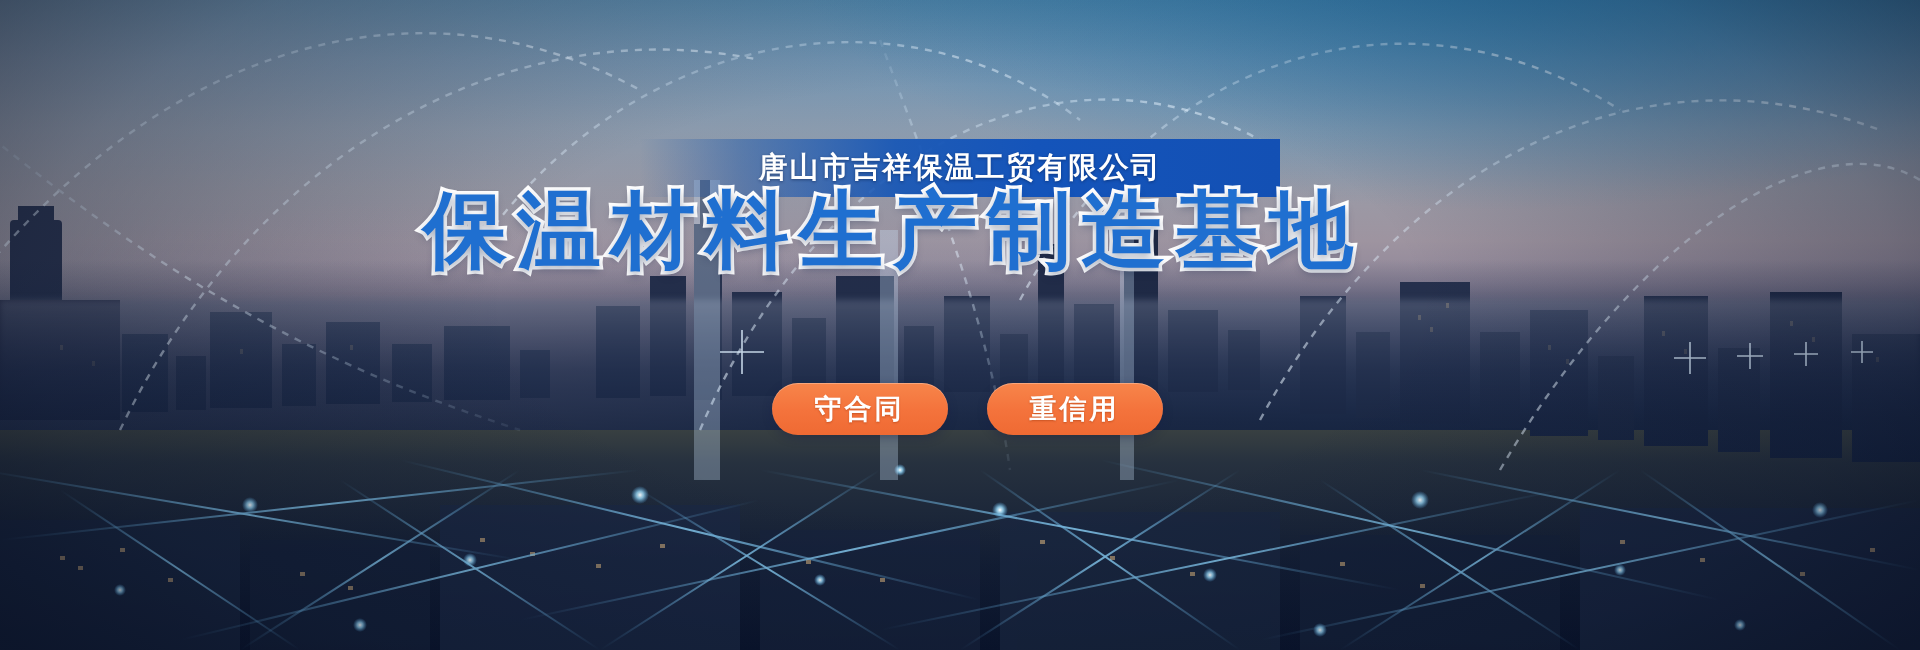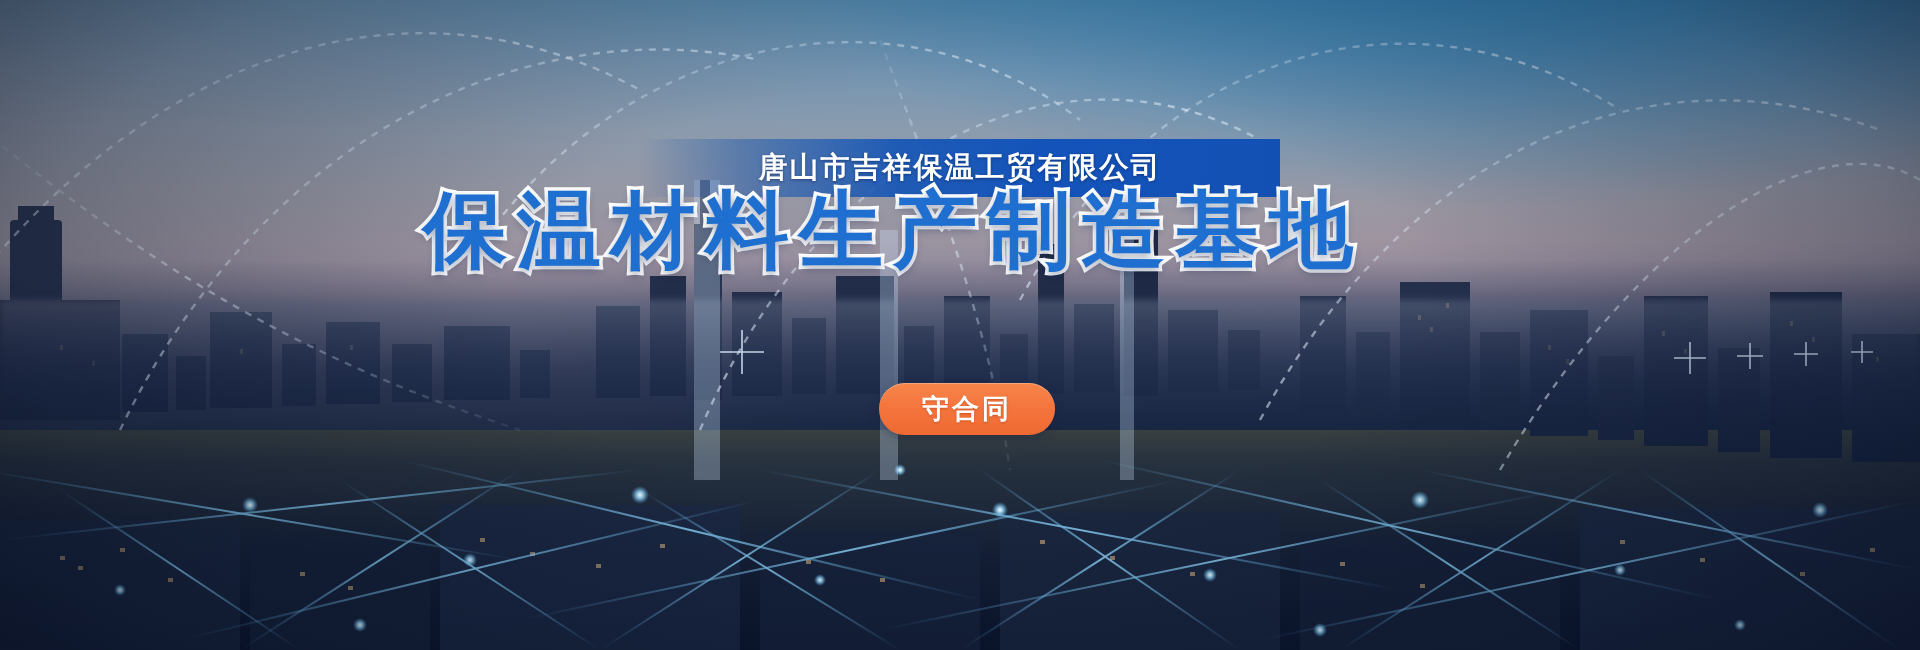--- a/index.html
+++ b/index.html
@@ -330,16 +330,19 @@
     </div>
 
     <div class="headline-wrap">
       <div class="headline">保温材料生产制造基地</div>
     </div>
 
     <div class="pills">
       <div class="pill">
         <span>守合同</span>
       </div>
+      <div class="pill">
+        <span>重信用</span>
+      </div>
     </div>
 
   </div>
 </div>
 
 </body></html>

